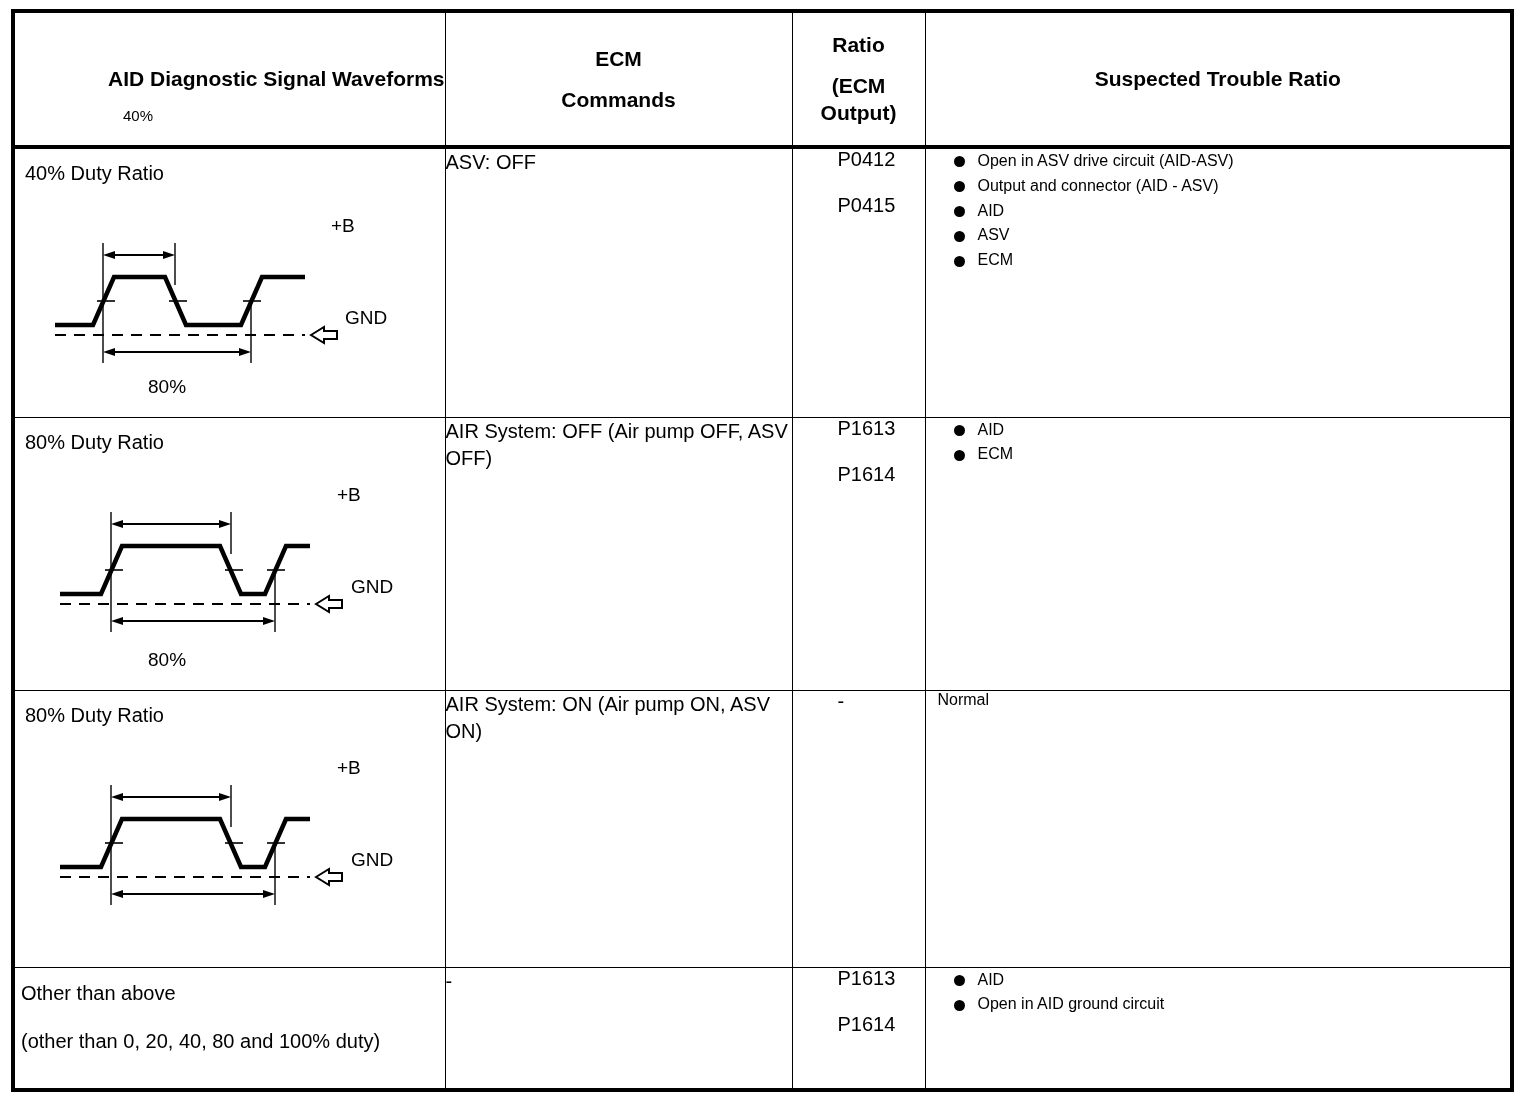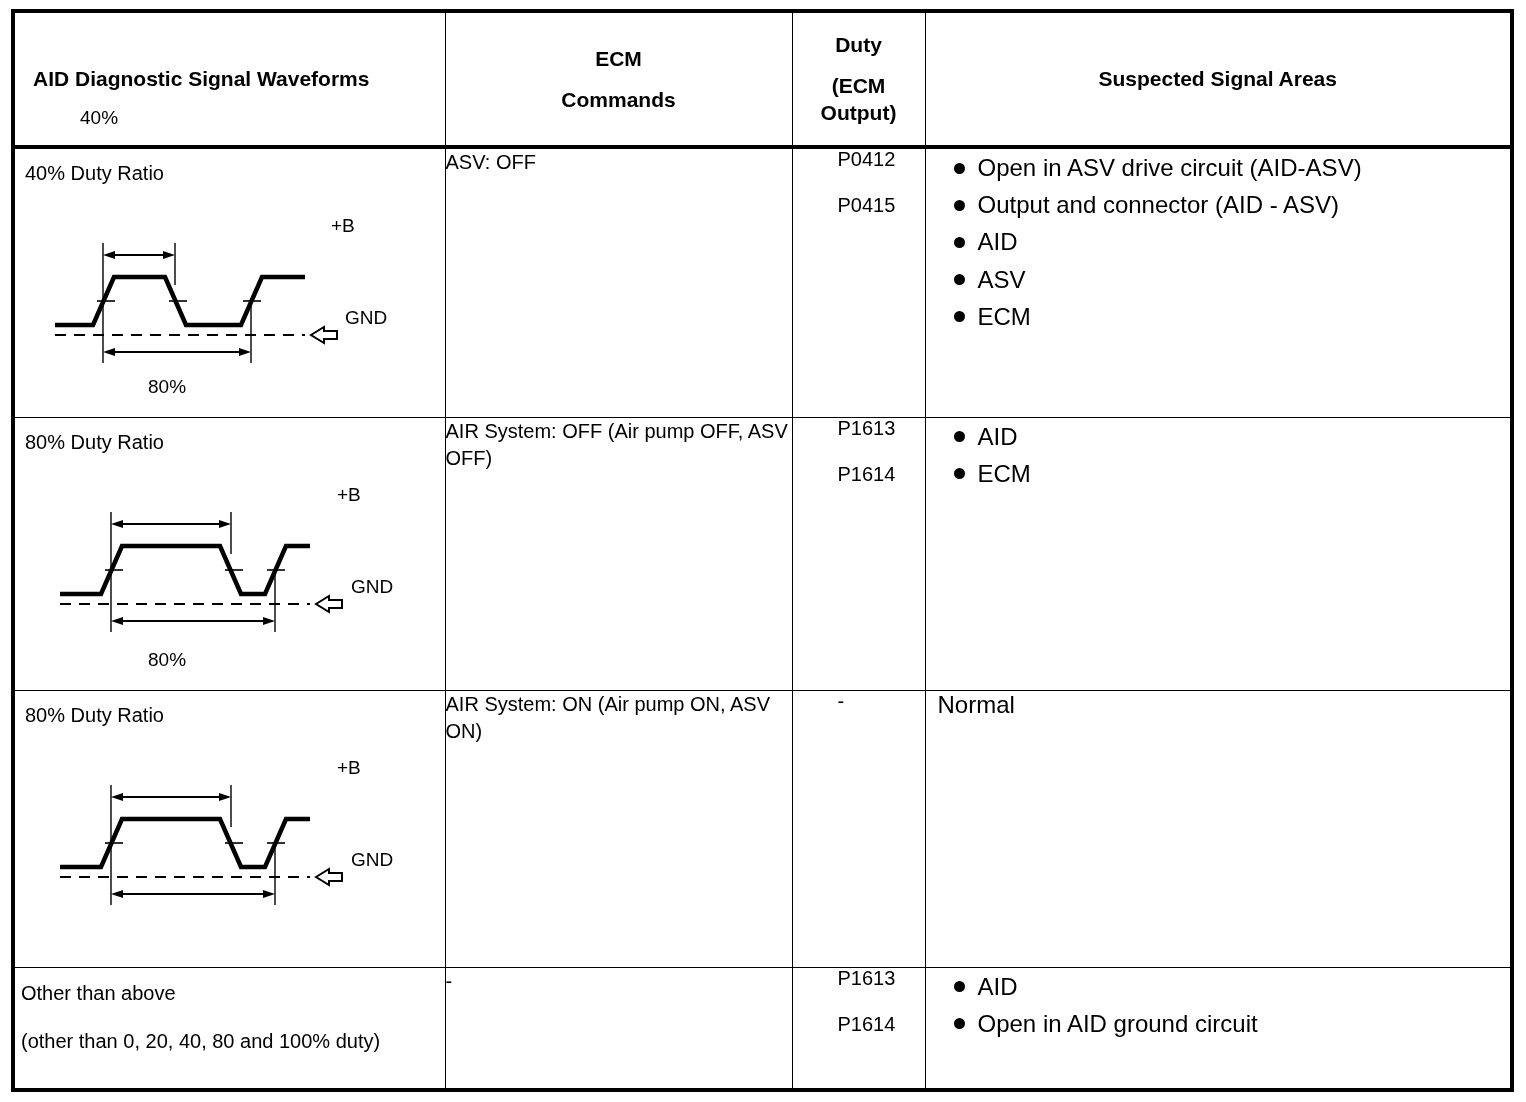--- a/index.html
+++ b/index.html
@@ -50,21 +50,21 @@
   
   .head-row th {
     border-bottom: 4px solid #000;
     height: 136px;
     font-size: 21px;
     font-weight: bold;
     text-align: center;
     vertical-align: middle;
   }
   .head-row th.left-head {
-    text-align: left;
+    text-align: right;
     padding-left: 18px;
   }
   .head-line { display: block; line-height: 1.32; }
   .head-gap { display: block; height: 13px; }
 
   .duty-label {
     font-size: 20px;
     line-height: 1.2;
     padding: 12px 0 0 10px;
   }
@@ -78,21 +78,21 @@
   .dtc-cell {
     font-size: 20px;
     line-height: 1.0;
     padding-left: 10px;
     vertical-align: middle;
   }
   .dtc-line { display: block; padding-left: 45px; }
   .dtc-gap { display: block; height: 26px; }
 
   .sta-cell {
-    font-size: 24px;
+    font-size: 16px;
     vertical-align: middle;
     padding-left: 10px;
   }
   .bullets {
     list-style: none;
     margin: 0;
     padding: 0;
   }
   .bullets li {
     position: relative;
@@ -135,27 +135,27 @@
       <tr class="head-row">
         <th class="left-head">
           <span>AID Diagnostic Signal Waveforms</span>
         </th>
         <th>
           <span class="head-line">ECM</span>
           <span class="head-gap"></span>
           <span class="head-line">Commands</span>
         </th>
         <th>
-          <span class="head-line">Duty</span>
+          <span class="head-line">Ratio</span>
           <span class="head-gap"></span>
           <span class="head-line">(ECM</span>
           <span class="head-line">Output)</span>
         </th>
         <th>
-          <span>Suspected Signal Areas</span>
+          <span>Suspected Trouble Ratio</span>
         </th>
       </tr>
     </thead>
 
     <tbody>
 
       <tr style="height:270px;">
         <td>
           <div class="duty-label">40% Duty Ratio</div>
           <svg class="waveform" width="400" height="190" viewBox="0 0 400 190">
@@ -178,21 +178,21 @@
 
             <line x1="82" y1="116" x2="100" y2="116" stroke="#000" stroke-width="1.6"></line>
             <line x1="154" y1="116" x2="172" y2="116" stroke="#000" stroke-width="1.6"></line>
             <line x1="228" y1="116" x2="246" y2="116" stroke="#000" stroke-width="1.6"></line>
 
             <polygon points="296,150 309,142 309,146 322,146 322,154 309,154 309,158" fill="#fff" stroke="#000" stroke-width="2" stroke-linejoin="miter"></polygon>
           </svg>
           <svg class="waveform" width="0" height="0" style="position:absolute"></svg>
           <div style="position:relative;margin-top:-160px;margin-left:316px;font-size:19px;">+B</div>
           <div style="position:relative;margin-top:70px;margin-left:330px;font-size:19px;">GND</div>
-          <div style="position:relative;margin-top:-222px;margin-left:65px;font-size:19px;">40%</div>
+          <div style="position:relative;margin-top:-222px;margin-left:108px;font-size:15px;">40%</div>
         </td>
         <td class="cmd-cell">
           <span>ASV: OFF</span>
         </td>
         <td class="dtc-cell">
           <span class="dtc-line">P0412</span>
           <span class="dtc-gap"></span>
           <span class="dtc-line">P0415</span>
         </td>
         <td class="sta-cell">

